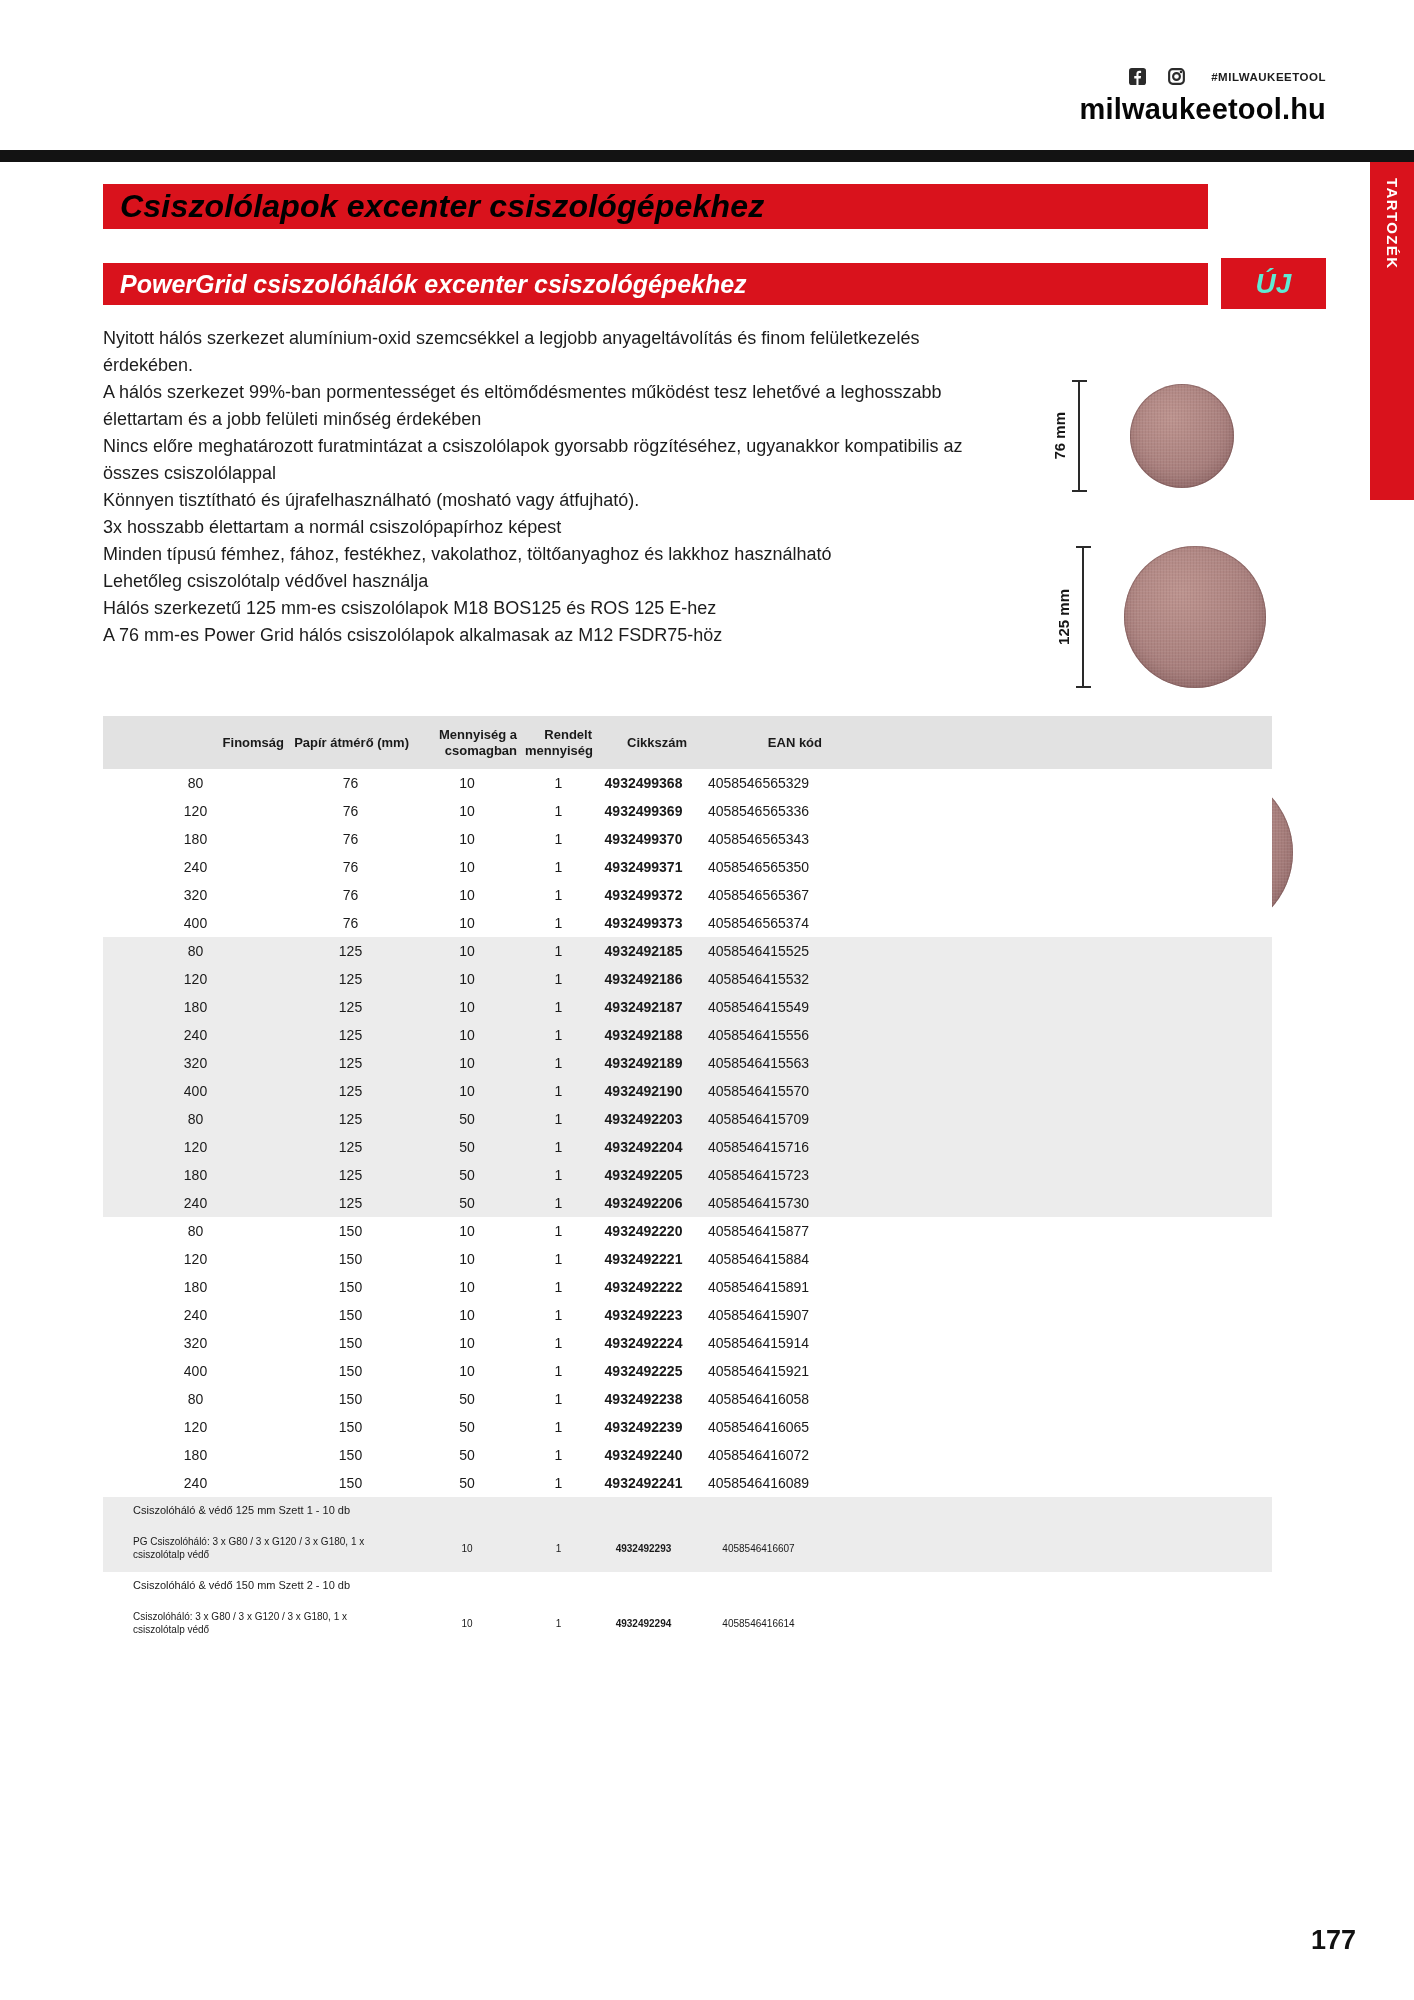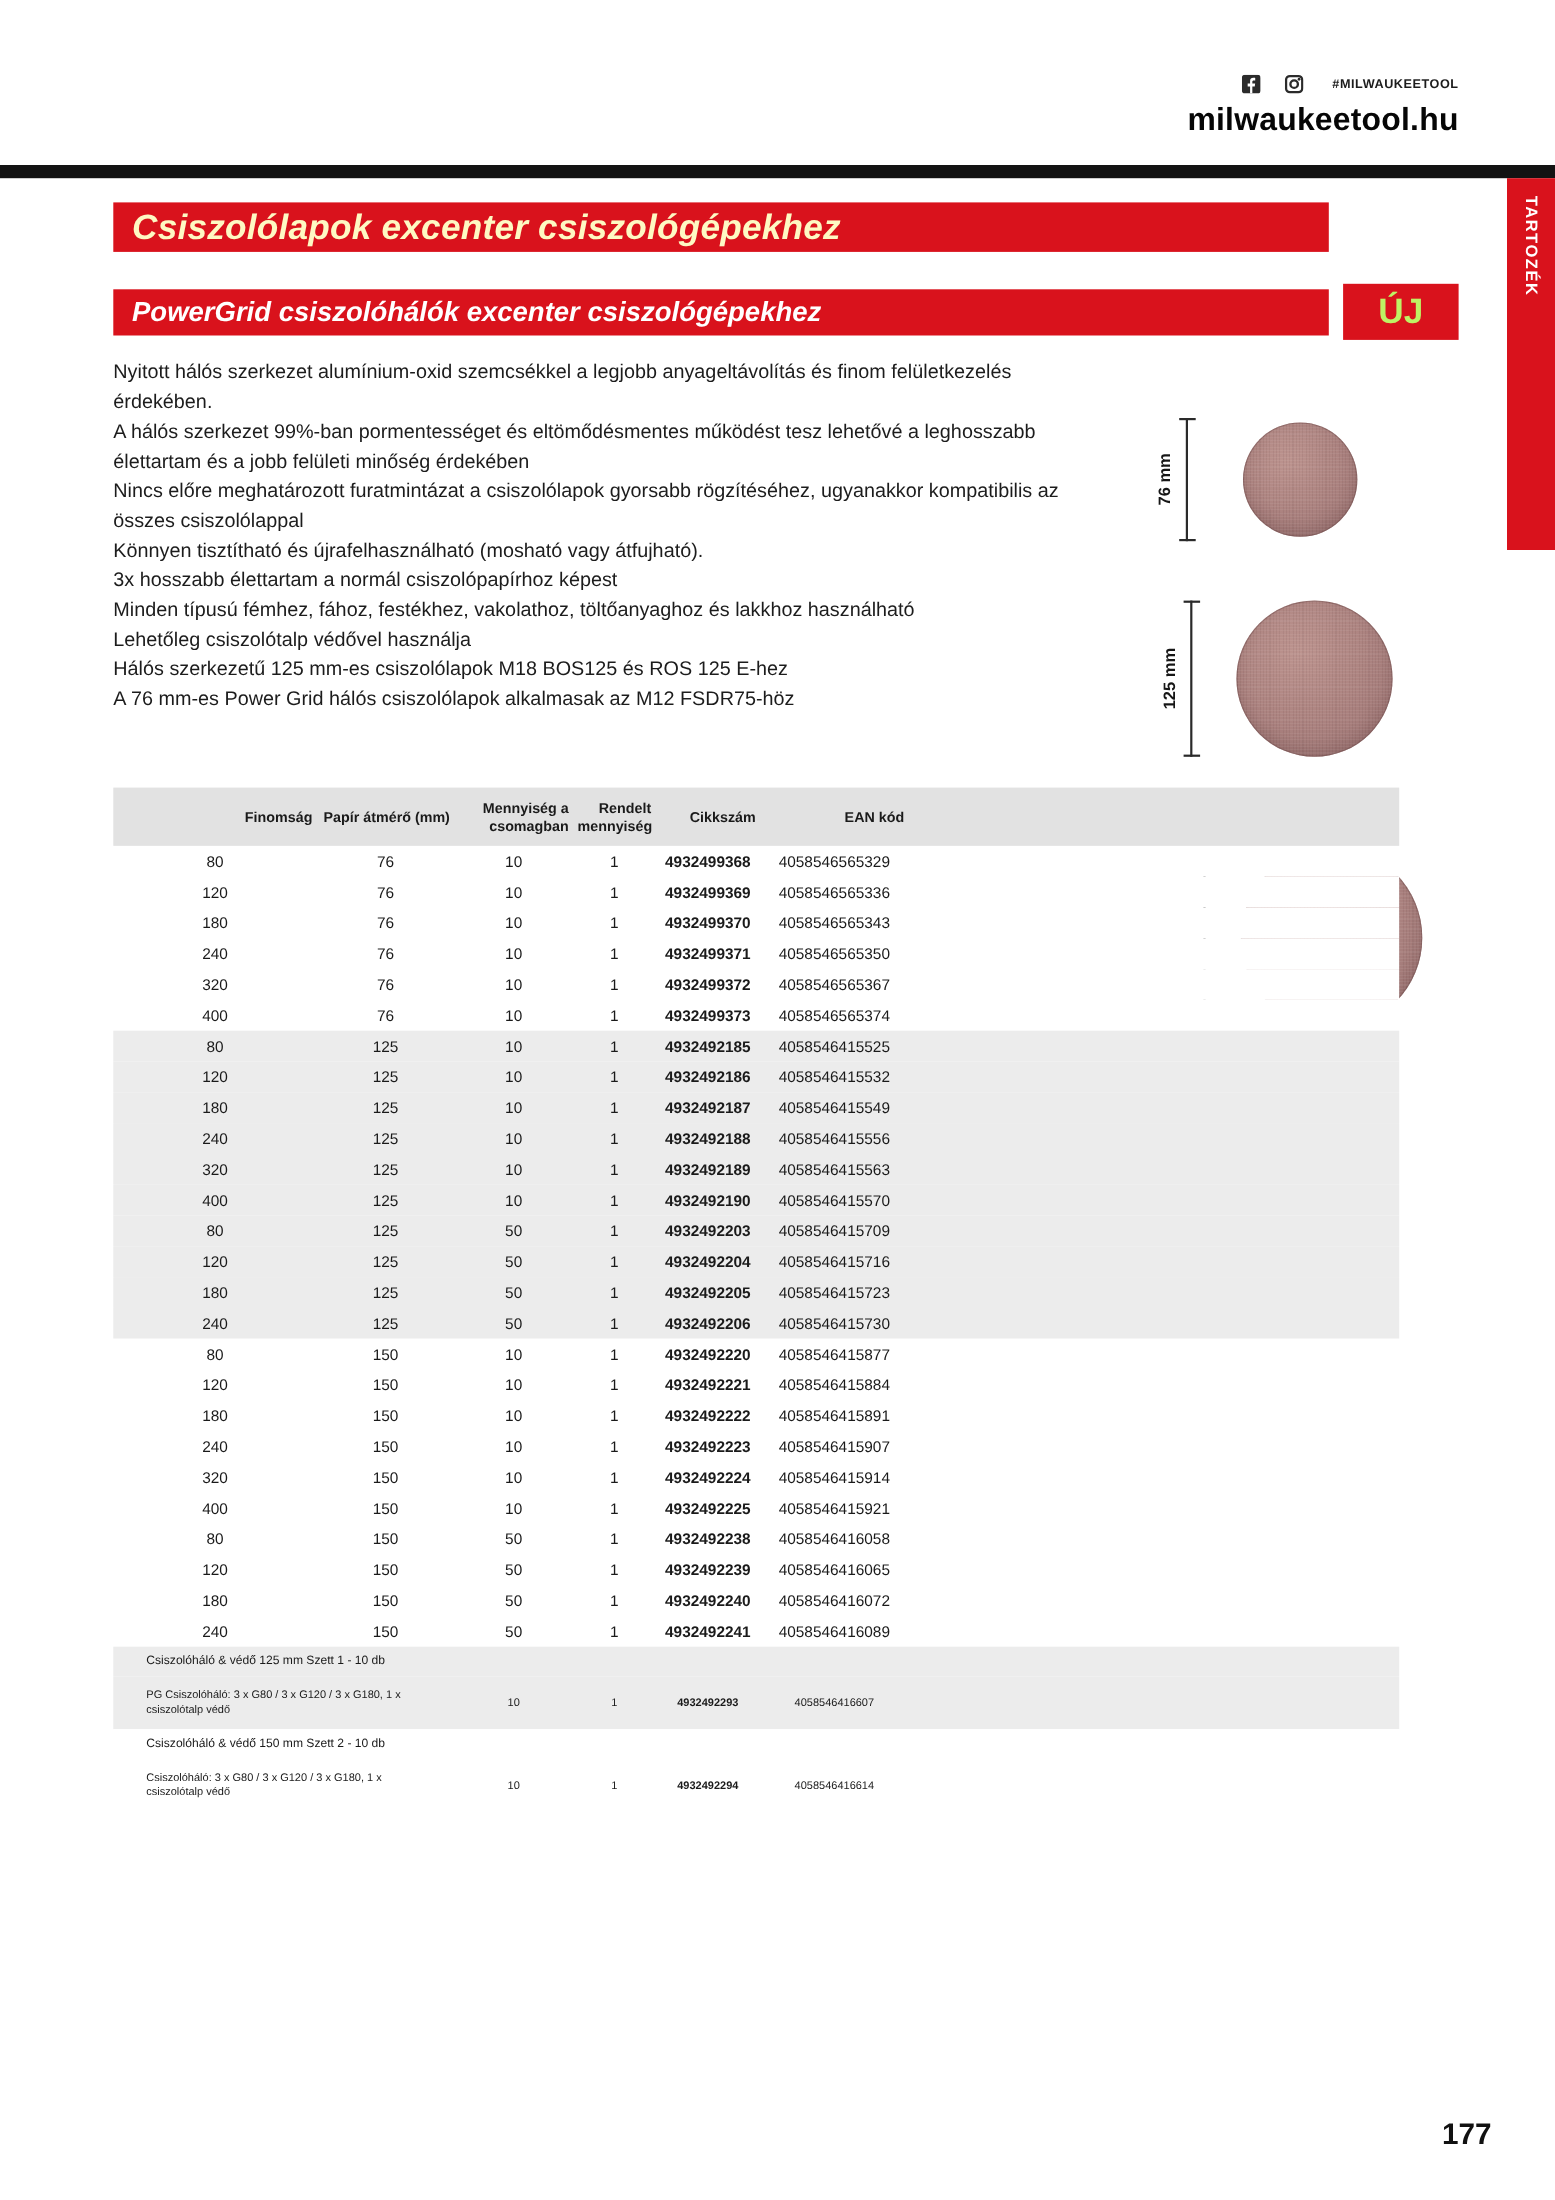--- a/index.html
+++ b/index.html
@@ -26,34 +26,34 @@
   .website { position: absolute; top: 93px; right: 88px; font-size: 29px; font-weight: bold; color: #060606; letter-spacing: .2px; }
   .black-bar { position: absolute; top: 150px; left: 0; width: 1414px; height: 12px; background: #131313; }
 
   
   .side-tab { position: absolute; top: 162px; right: 0; width: 44px; height: 338px; background: var(--red); display: flex; justify-content: center; }
   .side-tab span { writing-mode: vertical-rl; font-size: 15px; font-weight: bold; color: #fff; letter-spacing: 1.4px; margin-top: 16px; }
 
   
   .title-bar {
     position: absolute; left: 103px; top: 184px; width: 1105px; height: 45px;
-    background: var(--red); color: #fef9c3; font-weight: bold; font-style: italic;
+    background: var(--red); color: #000000; font-weight: bold; font-style: italic;
     font-size: 32px; line-height: 45px; padding-left: 17px; letter-spacing: .2px;
     white-space: nowrap; overflow: hidden;
   }
   .subtitle-bar {
     position: absolute; left: 103px; top: 263px; width: 1105px; height: 42px;
     background: var(--red); color: #fff; font-weight: bold; font-style: italic;
     font-size: 25px; line-height: 42px; padding-left: 17px;
     white-space: nowrap; overflow: hidden;
   }
   .new-badge {
     position: absolute; left: 1221px; top: 258px; width: 105px; height: 51px;
-    background: var(--red); color: #bef264; font-weight: bold; 
-    font-size: 32px; display: flex; align-items: center; justify-content: center;
+    background: var(--red); color: #5eead4; font-weight: bold; font-style: italic;
+    font-size: 28px; display: flex; align-items: center; justify-content: center;
   }
 
   
   .feature-list { position: absolute; left: 103px; top: 325px; width: 884px; }
   .feature { margin: 0; font-size: 18px; line-height: 27px; color: #1c1c1c; }
 
   
   .disc {
     position: absolute; border-radius: 50%;
     background: radial-gradient(circle at 40% 33%, #bd948f 0%, var(--disc-mid) 48%, #977070 100%);

